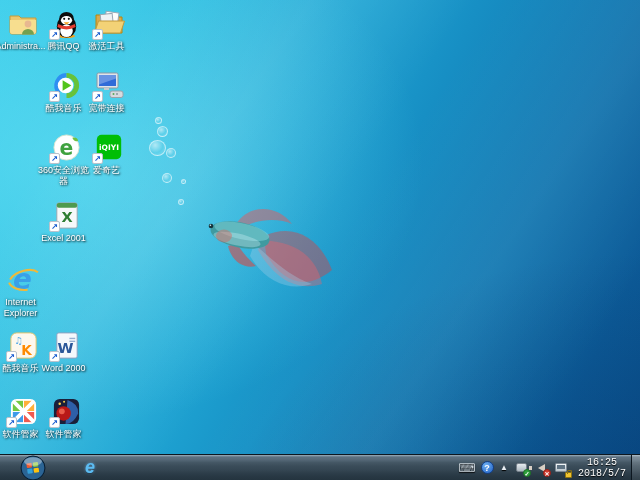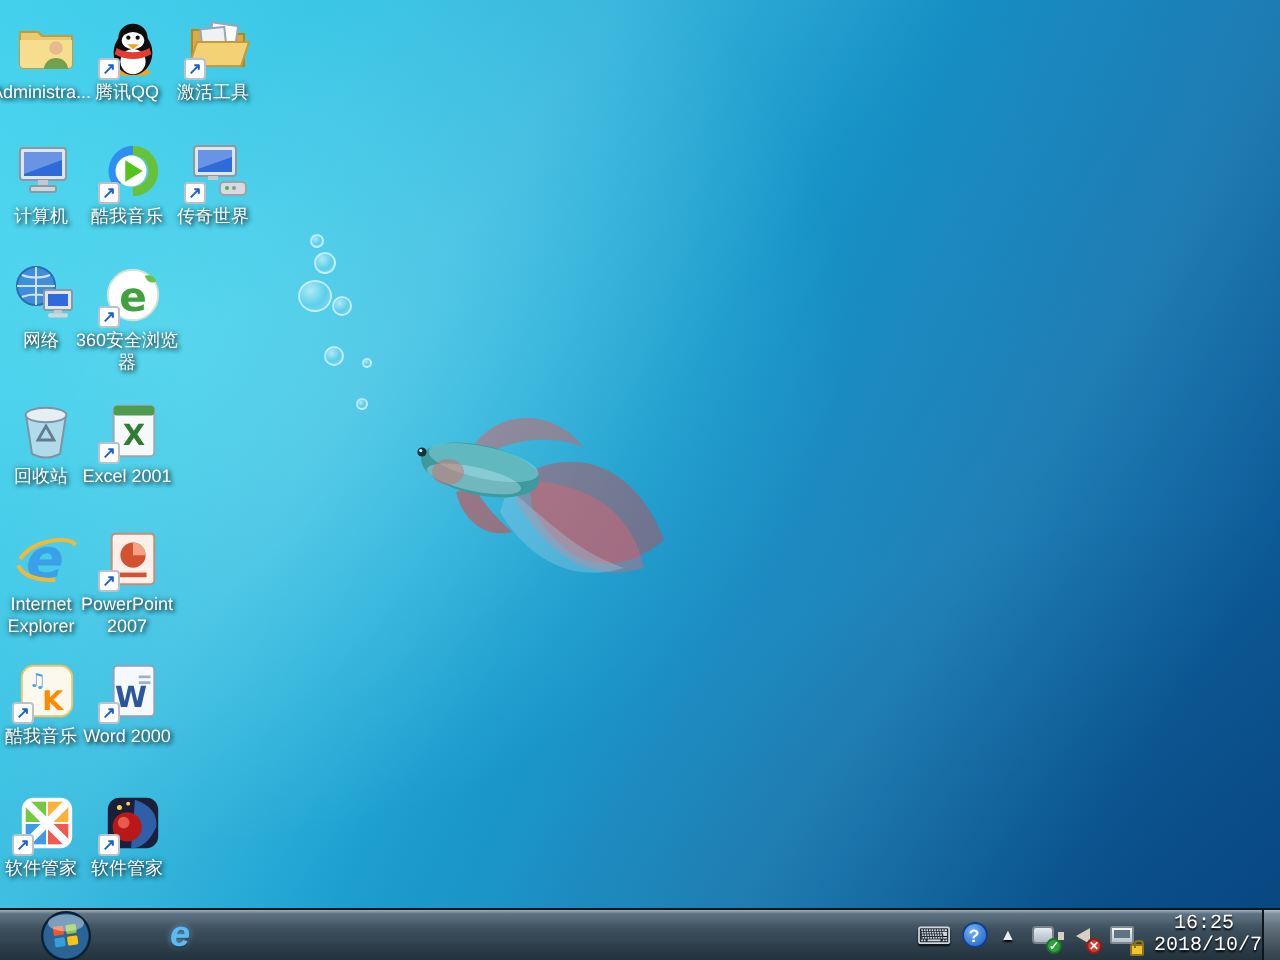--- a/index.html
+++ b/index.html
@@ -143,32 +143,20 @@
           <circle cx="18.4" cy="11.2" r="1.1" fill="#111"></circle>
           <path d="M13 14.6 h6 l-3 2.6 z" fill="#f6a21c"></path>
           <ellipse cx="16" cy="23.5" rx="6.5" ry="6.5" fill="#fff"></ellipse>
           <path d="M7.5 16.5 q8.5 4.5 17 0 l1 3.2 q-9.5 5 -19 0 z" fill="#e43d30"></path>
         </svg>
         <span class="sc"></span>
       </div>
       <div class="lbl">腾讯QQ</div>
     </div>
 
-    <div class="cell" style="left:2px;top:68px">
-      <div class="iconbox">
-        <svg viewBox="0 0 32 32" width="32" height="32">
-          <rect x="3" y="5" width="23" height="16" rx="1.5" fill="#dfe5ea" stroke="#8d98a3"></rect>
-          <rect x="5" y="7" width="19" height="12" fill="#2f6bd8"></rect>
-          <path d="M5 7 h19 v4 l-19 7 z" fill="rgba(255,255,255,0.28)"></path>
-          <rect x="12" y="21" width="5" height="2.5" fill="#c2c9d0"></rect>
-          <rect x="8" y="24" width="13" height="3" rx="1" fill="#cfd6dc" stroke="#8d98a3"></rect>
-        </svg>
-      </div>
-      <div class="lbl">计算机</div>
-    </div>
 
     <div class="cell" style="left:45px;top:68px">
       <div class="iconbox">
         <svg viewBox="0 0 32 32" width="31" height="31">
           <path d="M16 3 a13 13 0 0 0 -9 22 l4 -4 a8 8 0 0 1 5 -13.5 z" fill="#2e8ff2"></path>
           <path d="M16 3 a13 13 0 0 1 0 26 l0 -5 a8 8 0 0 0 0 -16 z" fill="#67c23a"></path>
           <circle cx="15" cy="16" r="8" fill="#fff"></circle>
           <path d="M12 10.5 l9 5.5 -9 5.5 z" fill="#52c41a"></path>
         </svg>
         <span class="sc"></span>
@@ -182,60 +170,47 @@
           <rect x="4" y="4" width="21" height="15" rx="1.5" fill="#dfe5ea" stroke="#8d98a3"></rect>
           <rect x="6" y="6" width="17" height="11" fill="#2f6bd8"></rect>
           <path d="M6 6 h17 v3.5 l-17 6 z" fill="rgba(255,255,255,0.28)"></path>
           <rect x="11" y="19" width="5" height="2" fill="#c2c9d0"></rect>
           <rect x="17" y="22" width="13" height="6.5" rx="2" fill="#d7dade" stroke="#9aa2aa"></rect>
           <circle cx="20.5" cy="25" r="1" fill="#5aa85a"></circle>
           <circle cx="24" cy="25" r="1" fill="#8a949c"></circle>
         </svg>
         <span class="sc"></span>
       </div>
-      <div class="lbl">传奇世界</div>
-    </div>
-
-    <div class="cell" style="left:2px;top:130px">
-      <div class="iconbox">
-        <svg viewBox="0 0 32 32" width="32" height="32">
-          <circle cx="11" cy="12" r="9.5" fill="#3f8ede" stroke="#2b6cb4"></circle>
-          <path d="M1.5 12 h19 M11 2.5 v19 M4 6.5 a10 4.5 0 0 0 14 0 M4 17.5 a10 4.5 0 0 1 14 0" stroke="rgba(255,255,255,0.75)" fill="none"></path>
-          <rect x="15" y="14" width="14" height="10" rx="1" fill="#dfe5ea" stroke="#8d98a3"></rect>
-          <rect x="17" y="16" width="10" height="6" fill="#2f6bd8"></rect>
-          <rect x="20" y="24" width="4" height="1.6" fill="#c2c9d0"></rect>
-          <rect x="17" y="25.6" width="10" height="2.2" rx="1" fill="#cfd6dc"></rect>
-        </svg>
-      </div>
-      <div class="lbl">网络</div>
-    </div>
+      <div class="lbl">宽带连接</div>
+    </div>
+
 
     <div class="cell" style="left:45px;top:130px">
       <div class="iconbox">
         <svg viewBox="0 0 32 32" width="31" height="31">
           <circle cx="16" cy="16" r="13" fill="#fff" stroke="#cfe3cf"></circle>
           <text x="16" y="24" font-size="21" font-weight="bold" fill="#3fa23f" text-anchor="middle" font-family="DejaVu Sans, sans-serif">e</text>
           <path d="M22 6 q5 -1 6 3 q-4 2 -6 -3" fill="#6fc145"></path>
         </svg>
         <span class="sc"></span>
       </div>
       <div class="lbl">360安全浏览器</div>
     </div>
 
-
-    <div class="cell" style="left:2px;top:198px">
-      <div class="iconbox">
-        <svg viewBox="0 0 32 32" width="32" height="32">
-          <path d="M6 8.5 l3 19.5 q7 3.5 14 0 l3 -19.5" fill="rgba(206,222,233,0.78)" stroke="#7f93a5"></path>
-          <ellipse cx="16" cy="8.5" rx="10.2" ry="3.6" fill="#e7eef4" stroke="#7f93a5"></ellipse>
-          <path d="M12 21 l4 -7 4 7 z" fill="none" stroke="#5f7d8e" stroke-width="1.4"></path>
-        </svg>
-      </div>
-      <div class="lbl">回收站</div>
-    </div>
+    <div class="cell" style="left:88px;top:130px">
+      <div class="iconbox">
+        <svg viewBox="0 0 32 32" width="30" height="30">
+          <rect x="3" y="3" width="26" height="26" rx="5" fill="#00be06"></rect>
+          <text x="16" y="19.5" font-size="8" font-weight="bold" fill="#fff" text-anchor="middle" font-family="DejaVu Sans, sans-serif">iQIYI</text>
+        </svg>
+        <span class="sc"></span>
+      </div>
+      <div class="lbl">爱奇艺</div>
+    </div>
+
 
     <div class="cell" style="left:45px;top:198px">
       <div class="iconbox">
         <svg viewBox="0 0 32 32" width="31" height="31">
           <rect x="6" y="3" width="21" height="26" rx="2" fill="#f6f9fa" stroke="#9aa6b0"></rect>
           <rect x="6" y="3" width="21" height="5" rx="2" fill="#4e9a4e"></rect>
           <text x="16.5" y="23" font-size="15" font-weight="bold" fill="#2e7d32" text-anchor="middle" font-family="DejaVu Sans, sans-serif">X</text>
         </svg>
         <span class="sc"></span>
       </div>
@@ -245,32 +220,20 @@
     <div class="cell" style="left:2px;top:262px">
       <div class="iconbox">
         <svg viewBox="0 0 32 32" width="33" height="33">
           <text x="15" y="25" font-size="27" font-weight="bold" font-style="italic" fill="#3aa0e8" text-anchor="middle" font-family="DejaVu Sans, sans-serif">e</text>
           <path d="M3 16 C8 8 24 4 30 9 M2 19 C4 24 12 27 20 26" stroke="#f0b93a" fill="none" stroke-width="2"></path>
         </svg>
       </div>
       <div class="lbl">Internet Explorer</div>
     </div>
 
-    <div class="cell" style="left:45px;top:262px">
-      <div class="iconbox">
-        <svg viewBox="0 0 32 32" width="31" height="31">
-          <rect x="5" y="3" width="22" height="26" rx="2" fill="#fdf0ea" stroke="#c98a74"></rect>
-          <circle cx="16" cy="14" r="6.5" fill="#d35230"></circle>
-          <path d="M16 7.5 a6.5 6.5 0 0 1 6.5 6.5 h-6.5 z" fill="#f2a285"></path>
-          <rect x="9" y="23" width="14" height="2.4" fill="#d35230"></rect>
-        </svg>
-        <span class="sc"></span>
-      </div>
-      <div class="lbl">PowerPoint 2007</div>
-    </div>
 
     <div class="cell" style="left:2px;top:328px">
       <div class="iconbox">
         <svg viewBox="0 0 32 32" width="31" height="31">
           <rect x="3" y="3" width="26" height="26" rx="6" fill="#fdf8ee" stroke="#e8c46a"></rect>
           <text x="11" y="14" font-size="10" fill="#4aa3e8" text-anchor="middle" font-family="DejaVu Sans, sans-serif">♫</text>
           <text x="19" y="26" font-size="14" font-weight="bold" fill="#ff8a00" text-anchor="middle" font-family="DejaVu Sans, sans-serif">K</text>
         </svg>
         <span class="sc"></span>
       </div>
@@ -357,18 +320,18 @@
       <div class="tray-ic">
         <span class="spk"></span>
         <span class="badge badge-red">✕</span>
       </div>
       <div class="tray-ic">
         <span class="mon"></span>
         <span class="lock-badge"></span>
       </div>
       <div id="clock">
         <div>16:25</div>
-        <div>2018/10/7</div>
+        <div>2018/5/7</div>
       </div>
       <div id="show-desktop"></div>
     </div>
   </div>
 </div>
 
 </body></html>

